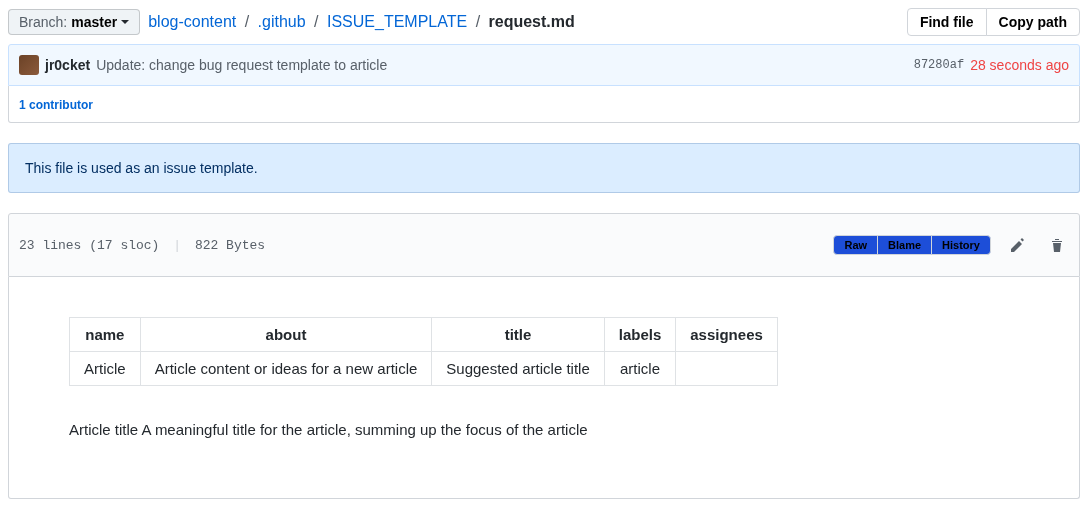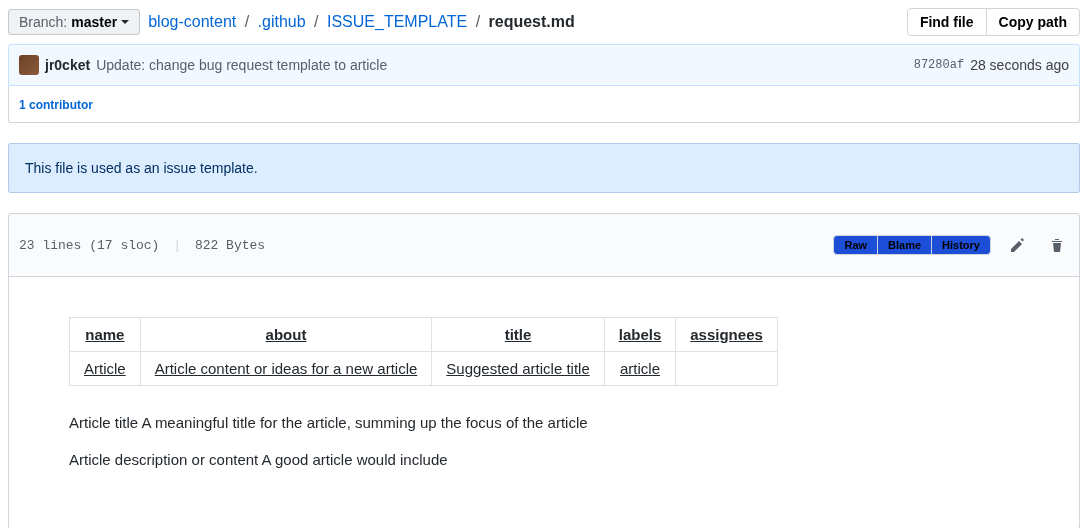--- a/index.html
+++ b/index.html
@@ -66,21 +66,21 @@
       background: linear-gradient(135deg,#6b4226,#8b5a3c);
       border-radius: 3px;
     }
     .author { font-weight: 600; }
     .commit-msg { color: #586069; }
     .commit-sha {
       font-family: SFMono-Regular, Consolas, "Liberation Mono", Menlo, monospace;
       font-size: 12px;
       color: #586069;
     }
-    .commit-time { color: #404040; }
+    .commit-time { color: #ef4444; }
     .contributors {
       border: 1px solid #d1d5da;
       border-top: none;
       border-radius: 0 0 3px 3px;
       padding: 10px;
     }
     .contributors a { color: #0366d6; text-decoration: none; font-weight: 600; font-size: 12px; }
     .contrib-count { font-weight: 600; }
     .notice {
       background: #dbedff;
@@ -124,22 +124,21 @@
       color: #586069;
     }
     .file-content {
       border: 1px solid #d1d5da;
       border-top: none;
       border-radius: 0 0 3px 3px;
       padding: 40px 60px;
     }
     .md-table {
       border-collapse: collapse;
-      margin-bottom: 28px;
-      text-decoration: underline;
+      margin-bottom: 35px;
     }
     .md-table th, .md-table td {
       border: 1px solid #dfe2e5;
       padding: 8px 14px;
       text-align: center;
       font-size: 15px;
     }
     .md-table th { font-weight: 600; }
     .md-p { margin-bottom: 20px; font-size: 15px; }
     .md-p strong { font-weight: 400; }
@@ -230,17 +229,13 @@
         <td>Suggested article title</td>
         <td>article</td>
         <td></td>
       </tr>
     </tbody>
   </table>
   <p class="md-p">
     <strong>Article title</strong>
     <span>A meaningful title for the article, summing up the focus of the article</span>
   </p>
-  <p class="md-p">
-    <strong>Article description or content</strong>
-    <span>A good article would include</span>
-  </p>
 </div>
 
 </body></html>

